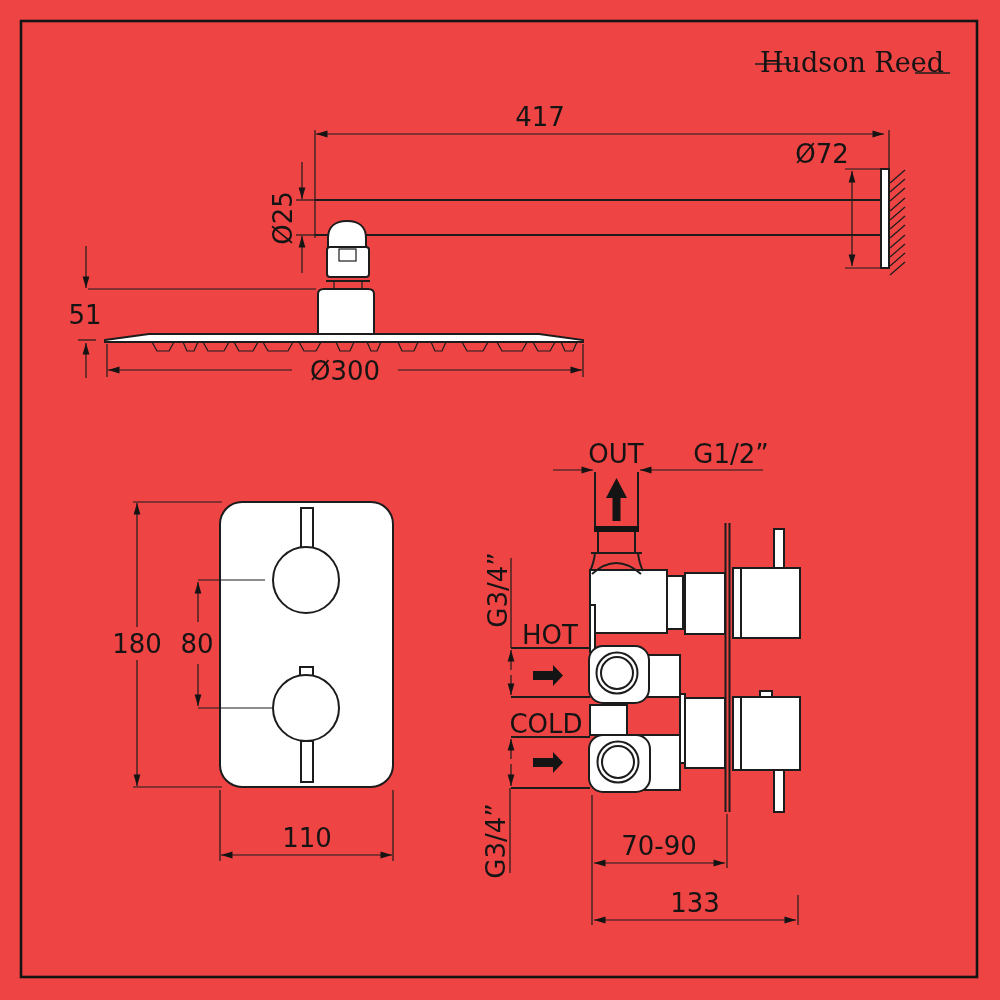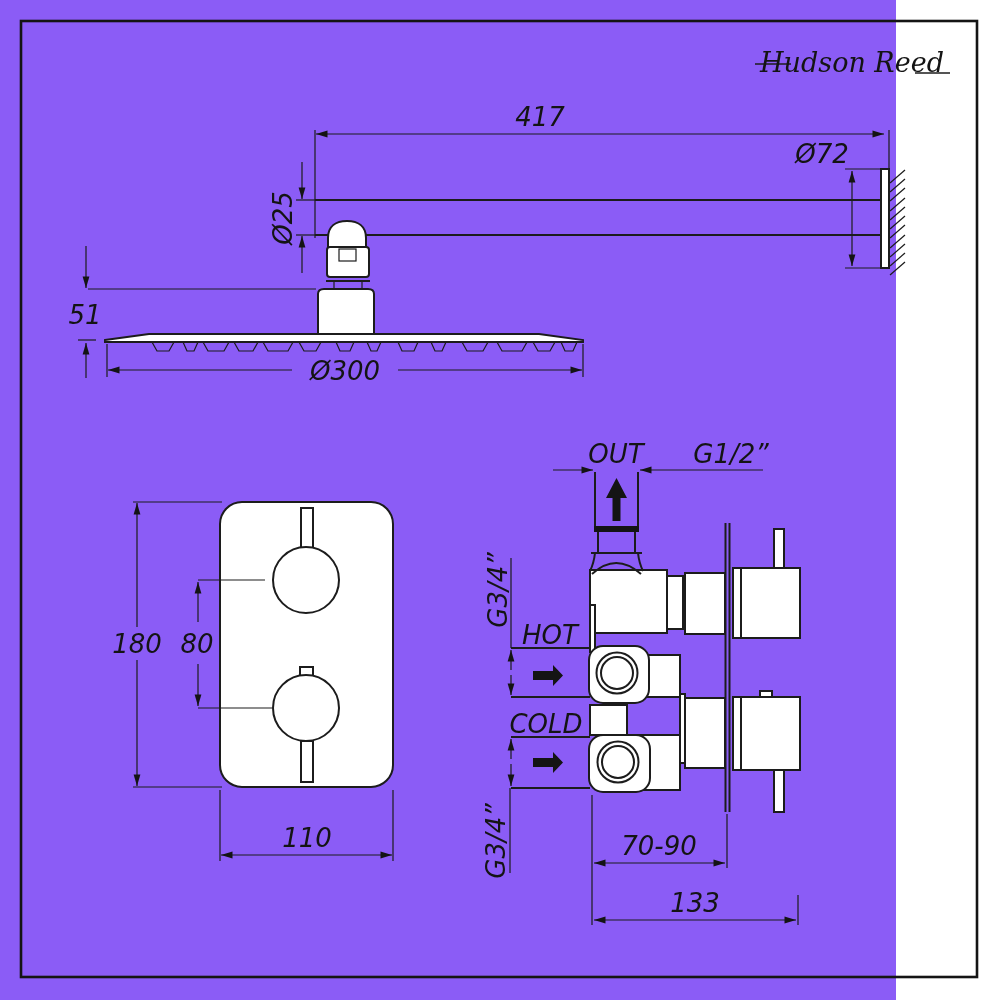--- a/index.html
+++ b/index.html
@@ -1,16 +1,16 @@
 <!DOCTYPE html>
 <html><head>
 <meta charset="utf-8">
 <style>
   html,body{margin:0;padding:0;background:#fff;}
-  #stage{position:relative;width:896px;height:1000px;background:#8b5cf6;font-family:"DejaVu Sans",sans-serif;font-style:italic;}
+  #stage{position:relative;width:1000px;height:1000px;background:#ef4444;font-family:"DejaVu Sans",sans-serif;}
   svg{position:absolute;left:0;top:0;}
   .ln{stroke:#1c1c1c;stroke-width:1.4;fill:none;}
   .thin{stroke:#1c1c1c;stroke-width:1.2;fill:none;}
   .out{stroke:#1c1c1c;stroke-width:2;fill:#ffffff;}
   .out2{stroke:#1c1c1c;stroke-width:2;fill:none;}
   .solid{fill:#141414;stroke:none;}
   .txt{font-family:"DejaVu Sans",sans-serif;font-size:26px;fill:#141414;stroke:none;}
   .logo{font-family:"DejaVu Serif",serif;font-size:27px;fill:#141414;stroke:none;}
 </style>
 </head>

